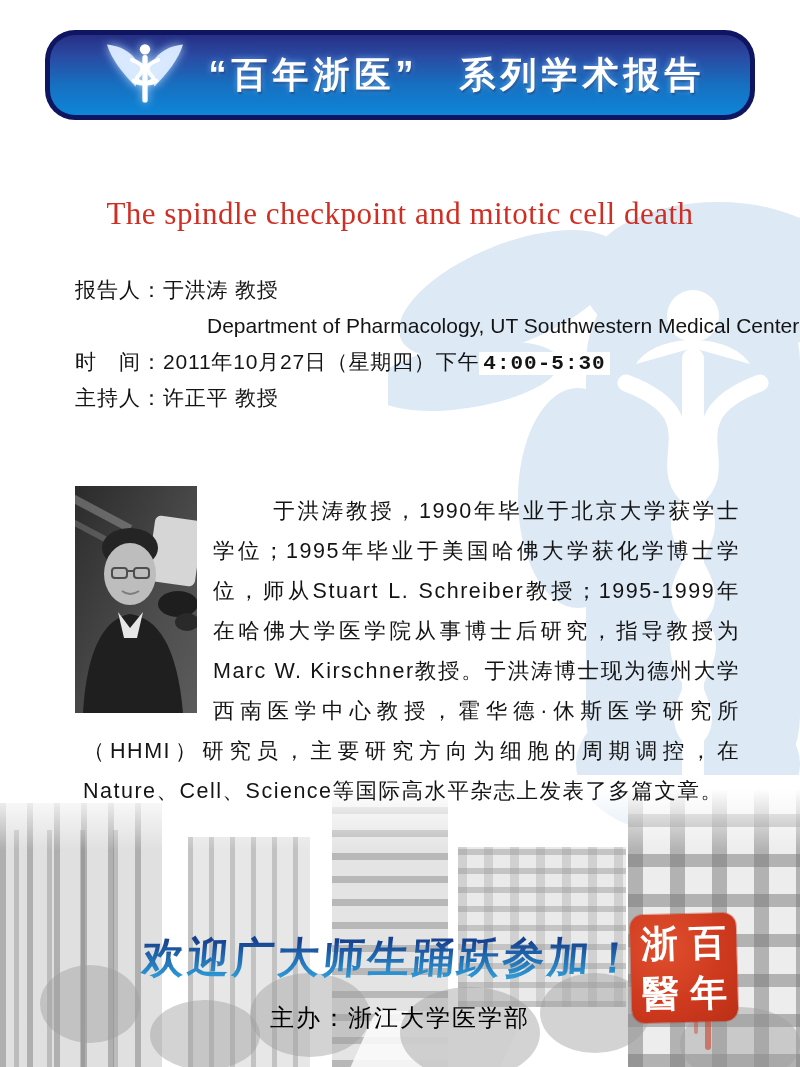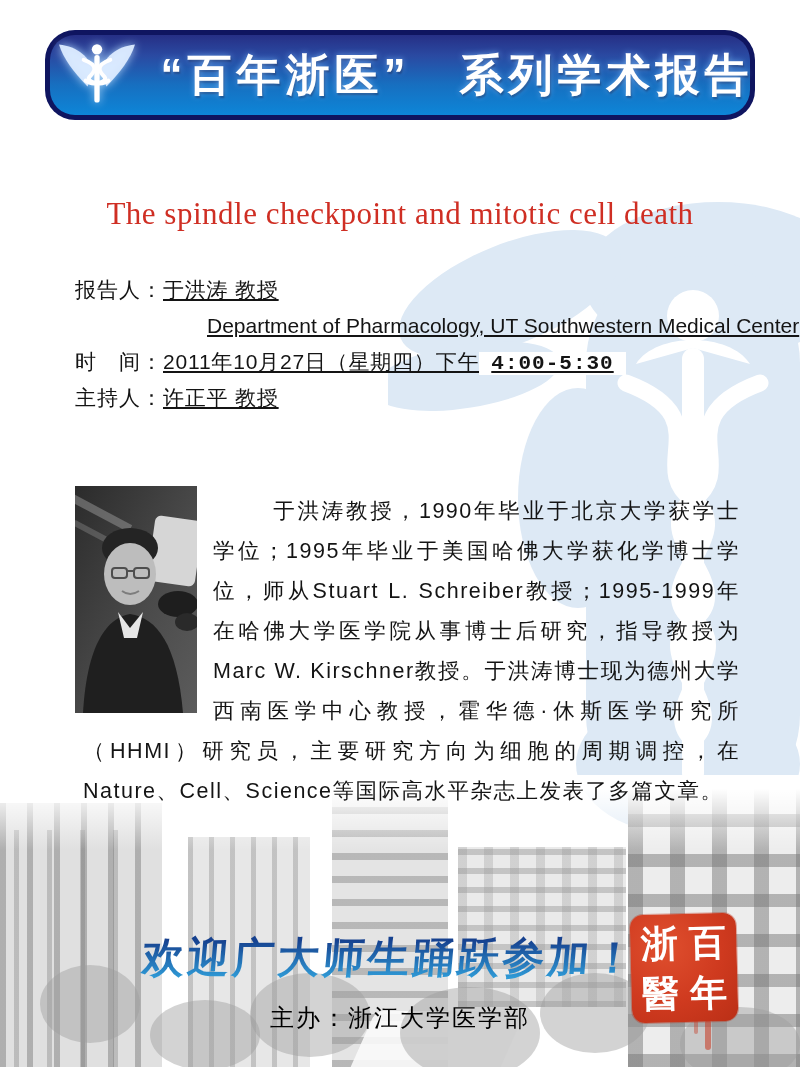--- a/index.html
+++ b/index.html
@@ -39,36 +39,36 @@
   .road{left:360px;top:236px;width:150px;height:70px;background:rgba(250,250,250,.9);
         transform:skewX(-24deg);border-radius:8px;}
 
   
   .banner{position:absolute;left:45px;top:30px;width:710px;height:90px;z-index:4;
           background:#0f1560;border-radius:30px;padding:5px;box-sizing:border-box;}
   .banner-inner{width:100%;height:100%;border-radius:25px;display:flex;align-items:center;
           justify-content:center;gap:14px;
           background:linear-gradient(180deg,#262f85 0%,#2a4aa2 26%,#176fc0 62%,#0d86d8 100%);}
   .banner-logo{display:inline-flex;filter:drop-shadow(0 0 5px rgba(190,225,255,.9));}
-  .banner-title{color:#ffffff;font-size:44px;font-weight:bold;letter-spacing:5px;white-space:nowrap;
+  .banner-title{color:#ffffff;font-size:36px;font-weight:bold;letter-spacing:5px;white-space:nowrap;
           text-shadow:0 0 6px rgba(130,190,255,.75),1px 2px 2px rgba(0,0,40,.45);}
 
   
   .lecture-title{position:absolute;left:0;top:196px;width:100%;margin:0;text-align:center;z-index:4;
           color:#cf2e23;font-family:"Liberation Serif","DejaVu Serif",serif;
           font-weight:normal;font-size:31px;letter-spacing:.5px;}
 
   
   .info{position:absolute;left:75px;top:272px;width:680px;z-index:4;color:#141414;font-size:21px;}
-  .info-line{height:36px;line-height:36px;white-space:nowrap;text-decoration:underline;}
+  .info-line{height:36px;line-height:36px;white-space:nowrap;}
   .info-label{display:inline-block;width:88px;letter-spacing:1px;}
   .info-value{letter-spacing:.8px;}
   .line-affil .info-value{letter-spacing:0;margin-left:44px;}
   .time-highlight{background:#ffffff;font-family:"Liberation Mono","DejaVu Sans Mono",monospace;
-          font-weight:bold;letter-spacing:1px;padding:0 12px;}
+          font-weight:bold;letter-spacing:1px;padding:0 4px;}
 
   
   .bio{position:absolute;left:75px;top:483px;width:673px;z-index:4;color:#141414;}
   .photo{float:left;width:122px;height:227px;margin:3px 16px 6px 0;background:#555;}
   .photo svg{display:block;width:100%;height:100%;}
   .bio-text{margin:8px;font-size:21.5px;line-height:40px;text-align:justify;
           letter-spacing:1.5px;text-indent:2.8em;}
 
   
   .welcome{position:absolute;left:0;top:930px;width:780px;text-align:center;z-index:5;

